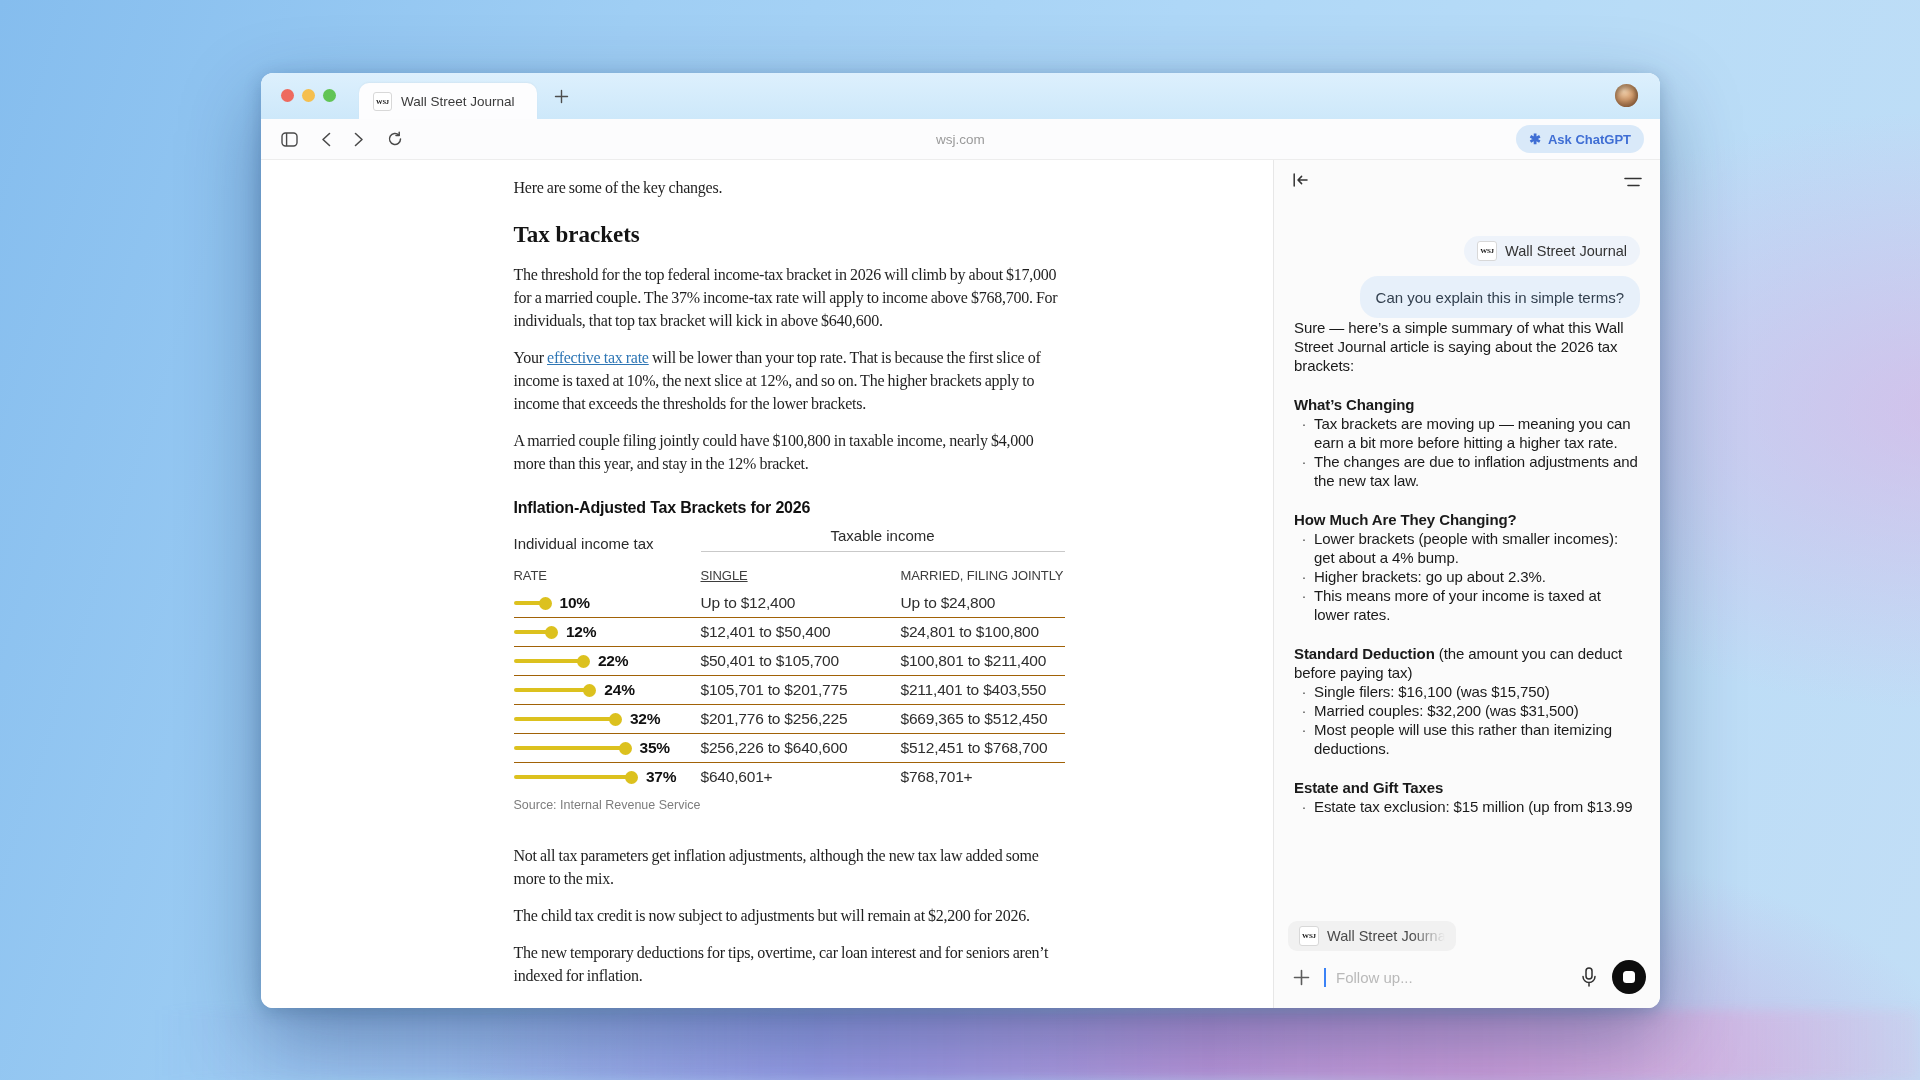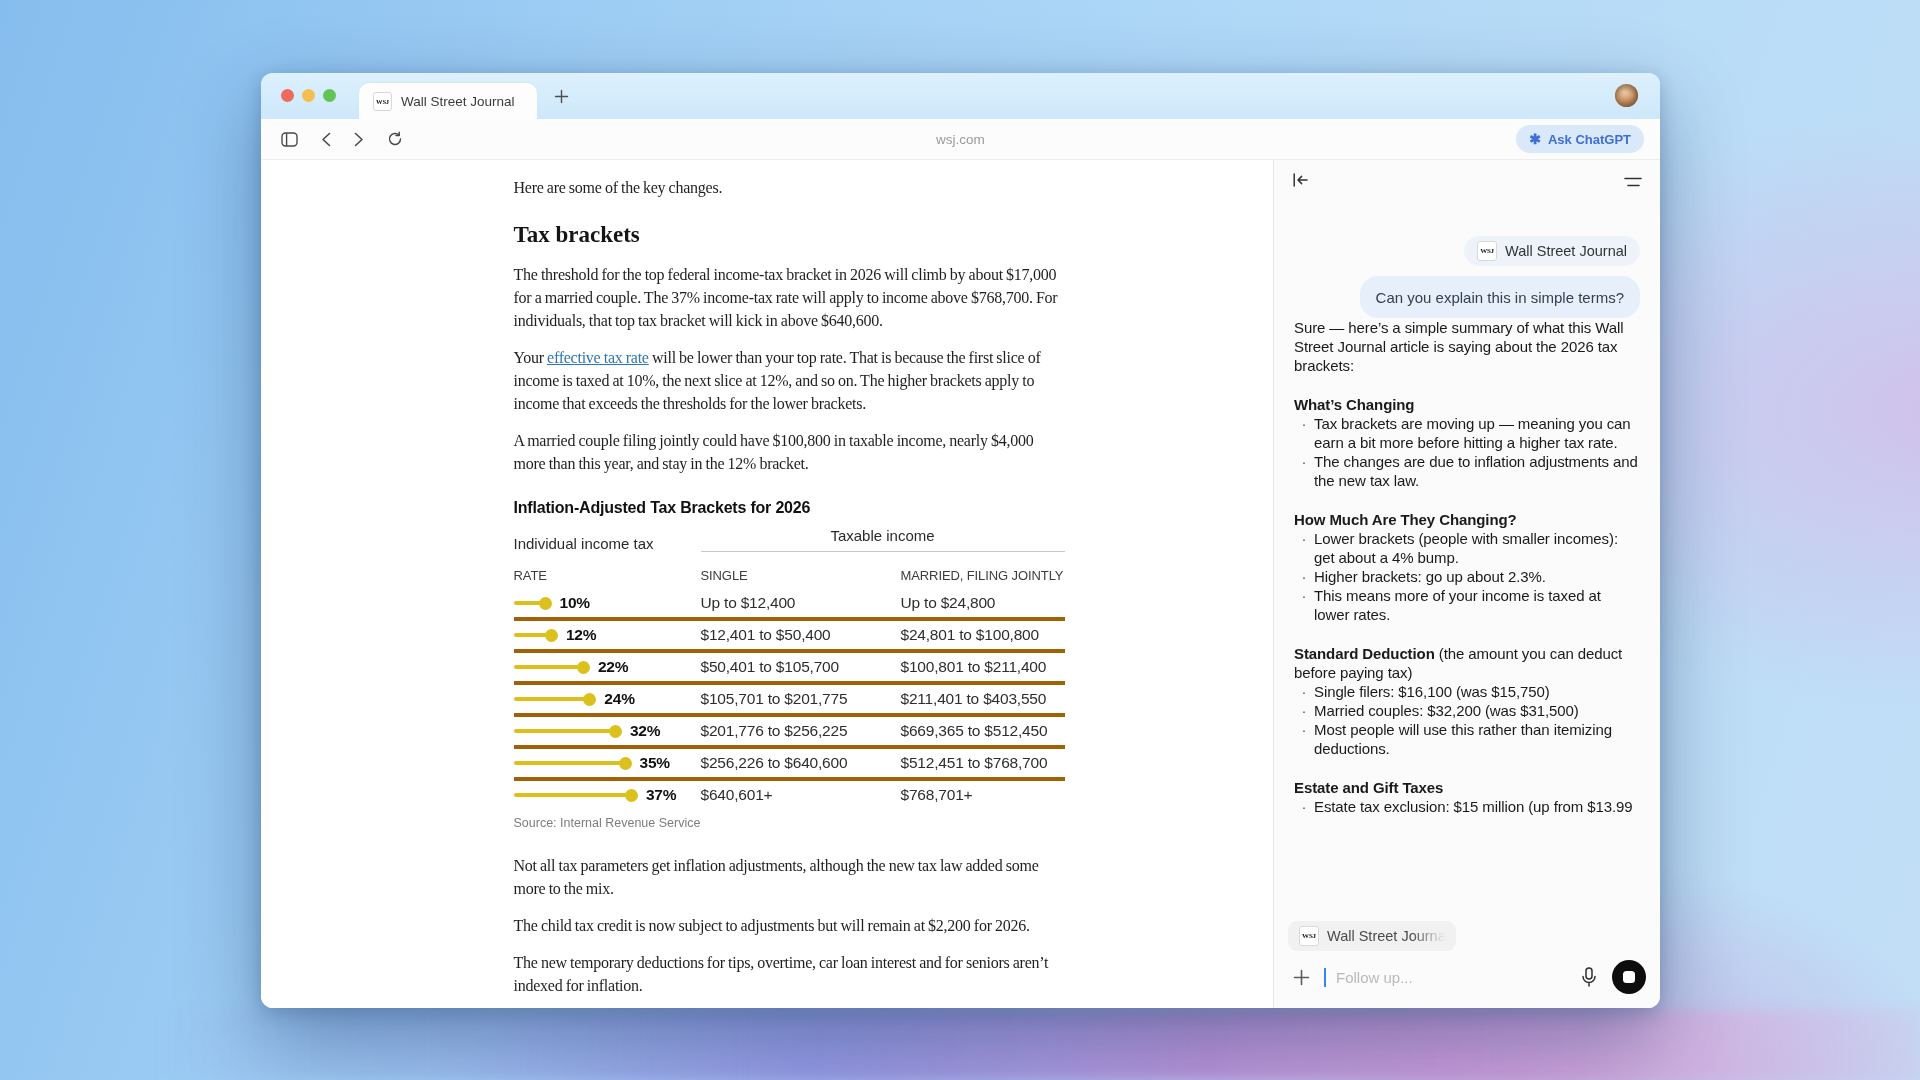--- a/index.html
+++ b/index.html
@@ -55,23 +55,23 @@
   a.art-link{color:#2e76b5;text-decoration:underline;cursor:pointer;}
   
   .wsj-table{font-family:"Liberation Sans",sans-serif;margin-top:24px;}
   .tt{font-size:16px;font-weight:bold;color:#111;margin-bottom:10px;letter-spacing:-.2px;}
   .tgroup{display:flex;align-items:flex-end;font-size:15px;color:#2b2b2b;}
   .tgroup .gl{width:187px;flex:none;}
   .tgroup .tright{flex:1;text-align:center;border-bottom:1px solid #c9c9c9;padding-bottom:7px;}
   .thead{display:flex;font-size:13px;color:#3d3d3d;margin-top:16px;padding-bottom:6px;letter-spacing:-.1px;}
   .thead span{white-space:nowrap;}
   .thead .h0{width:187px;flex:none;}
-  .thead .h1{width:200px;flex:none;}
+  .thead .h1{width:200px;flex:none;text-decoration:underline;}
   .thead .h2{flex:1;}
-  .t-row{display:flex;align-items:center;height:28px;border-bottom:4px solid #a16207;font-size:15.5px;color:#2e2e2e;}
+  .t-row{display:flex;align-items:center;height:28px;border-bottom:1px solid #a16207;font-size:15.5px;color:#2e2e2e;}
   .t-row:last-child{border-bottom:none;}
   .t-rate{width:187px;flex:none;display:flex;align-items:center;}
   .t-bar{position:relative;height:4.5px;border-radius:2px;background:#dcc11e;flex:none;}
   .t-bar::after{content:"";position:absolute;right:-6px;top:-4.2px;width:13px;height:13px;border-radius:50%;background:#dcc11e;}
   .t-ratelabel{font-weight:bold;color:#111;margin-left:14px;font-size:15.5px;letter-spacing:-.2px;}
   .t-single{width:200px;flex:none;white-space:nowrap;letter-spacing:-.2px;}
   .t-married{flex:1;white-space:nowrap;letter-spacing:-.2px;}
   .tsource{font-size:12.5px;color:#7d7d7d;margin-top:7px;}
   
   .panel{width:387px;flex:none;background:#fbfbfb;border-left:1px solid #e7e7e7;
@@ -245,21 +245,21 @@
                     <span class="t-bar" style="width: 118.4px;"></span>
                     <span class="t-ratelabel">37%</span>
                   </div>
                   <div class="t-single">$640,601+</div>
                   <div class="t-married">$768,701+</div>
                 </div>
               </div>
             <div class="tsource">Source: Internal Revenue Service</div>
           </div>
 
-          <p style="margin-top:24px">Not all tax parameters get inflation adjustments, although the new tax law added some more to the mix.</p>
+          <p style="margin-top:32px">Not all tax parameters get inflation adjustments, although the new tax law added some more to the mix.</p>
           <p>The child tax credit is now subject to adjustments but will remain at $2,200 for 2026.</p>
           <p>The new temporary deductions for tips, overtime, car loan interest and for seniors aren’t indexed for inflation.</p>
           <h2 class="art-h2">Standard deduction</h2>
         </div>
       </div>
 
       <aside class="panel">
         <div class="panel-head">
           <span>
             <svg width="17" height="16" viewBox="0 0 17 16">

